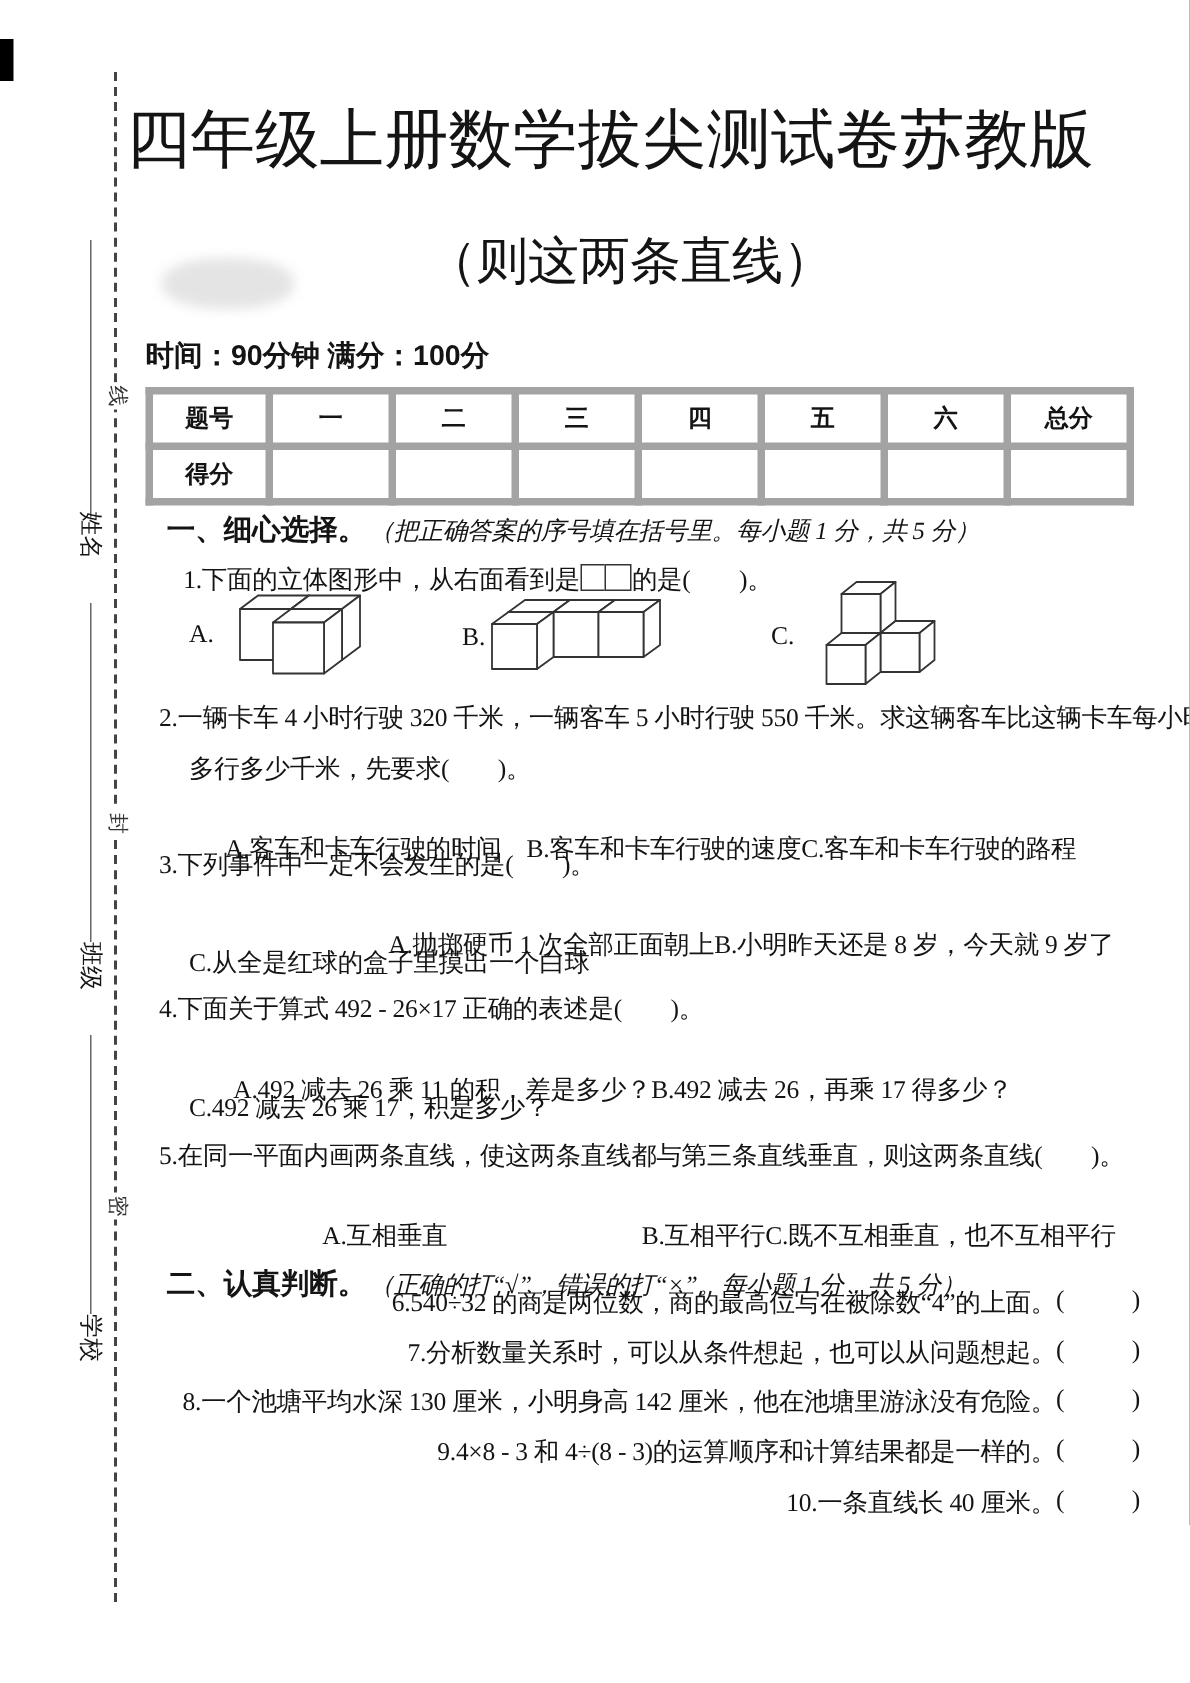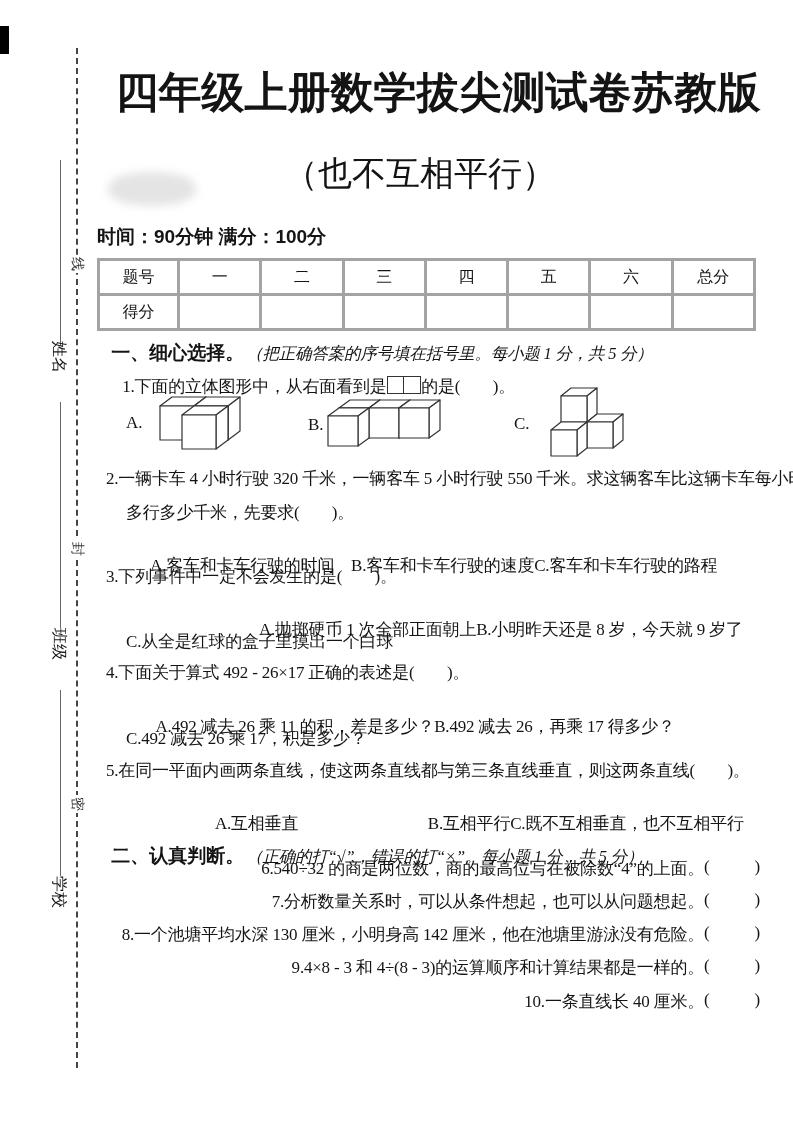--- a/index.html
+++ b/index.html
@@ -1,31 +1,31 @@
 <!DOCTYPE html>
 <html><head>
 <meta charset="utf-8">
 <style>
   html,body { margin:0; padding:0; background:#888; }
   .page { position:relative; width:793px; height:1122px; background:#ffffff;
           font-family:"Liberation Serif","DejaVu Serif",serif; color:#141414; overflow:hidden; margin:0 auto; }
 
-  .title { position:absolute; top:64px; left:96px; width:684px; text-align:center;
-           font-size:43px; font-weight:bold; white-space:nowrap;
+  .title { position:absolute; top:64px; left:84px; width:684px; 
+           font-size:43px; font-weight:normal; white-space:nowrap;
            font-family:"Liberation Sans","DejaVu Sans",sans-serif; }
   .subtitle { position:absolute; top:151px; left:78px; width:684px; text-align:center;
               font-size:34px; white-space:nowrap;
               font-family:"Liberation Sans","DejaVu Sans",sans-serif; }
   .meta { position:absolute; top:224px; left:97px; width:658px; text-align:left;
           font-size:19px; font-weight:bold; font-family:"Liberation Sans","DejaVu Sans",sans-serif; }
 
   .score-table { position:absolute; top:258px; left:97px; width:659px;
                  border-collapse:collapse; table-layout:fixed; }
-  .score-table td { border:3px solid #a3a3a3; height:30px; text-align:center;
-                    font-size:16px; font-family:"Liberation Sans","DejaVu Sans",sans-serif; }
+  .score-table td { border:5px solid #a3a3a3; height:30px; text-align:center;
+                    font-size:16px; font-family:"Liberation Sans","DejaVu Sans",sans-serif;font-weight:bold; }
 
   .line { position:absolute; white-space:pre; font-size:17px; letter-spacing:-0.2px;text-align:right; }
   .sec b { font-size:19px; letter-spacing:0;
            font-family:"Liberation Sans","DejaVu Sans",sans-serif; }
   .note { font-style:italic; font-size:16.5px; margin-left:2px; }
   .opt { display:inline-block; }
   .jrow { position:absolute; left:106px; width:654px; display:flex; justify-content:flex-end;
           font-size:17px; letter-spacing:-0.2px; white-space:pre; }
   .jparen { width:56px; display:inline-flex; justify-content:space-between; }
 
@@ -60,21 +60,21 @@
   <span class="sealch" style="top:795px">密</span>
   <div class="seg" style="top:160px;height:185px"></div>
   <span class="slabel" style="top:347px">姓名</span>
   <div class="seg" style="top:402px;height:226px"></div>
   <span class="slabel" style="top:634px">班级</span>
   <div class="seg" style="top:690px;height:186px"></div>
   <span class="slabel" style="top:882px">学校</span>
 
   <div class="blob"></div>
   <div class="title">四年级上册数学拔尖测试卷苏教版</div>
-  <div class="subtitle">（也不互相平行）</div>
+  <div class="subtitle">（则这两条直线）</div>
   <div class="meta">时间：90分钟  满分：100分</div>
 
   <table class="score-table">
     <colgroup>
         <col style="width:80px">
         <col>
         <col>
         <col>
         <col>
         <col>

